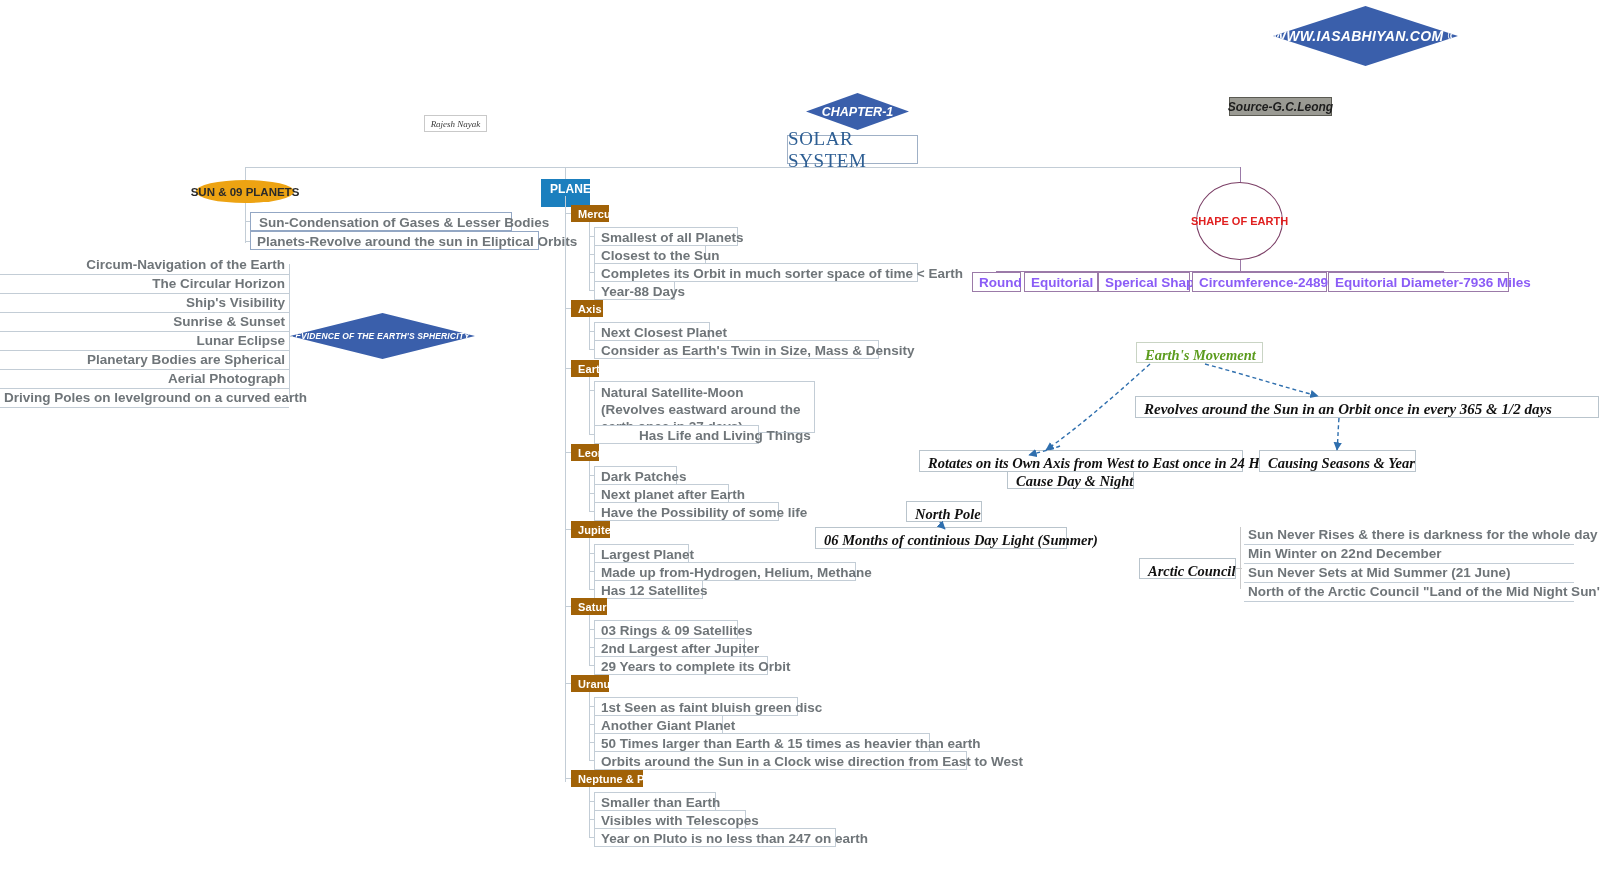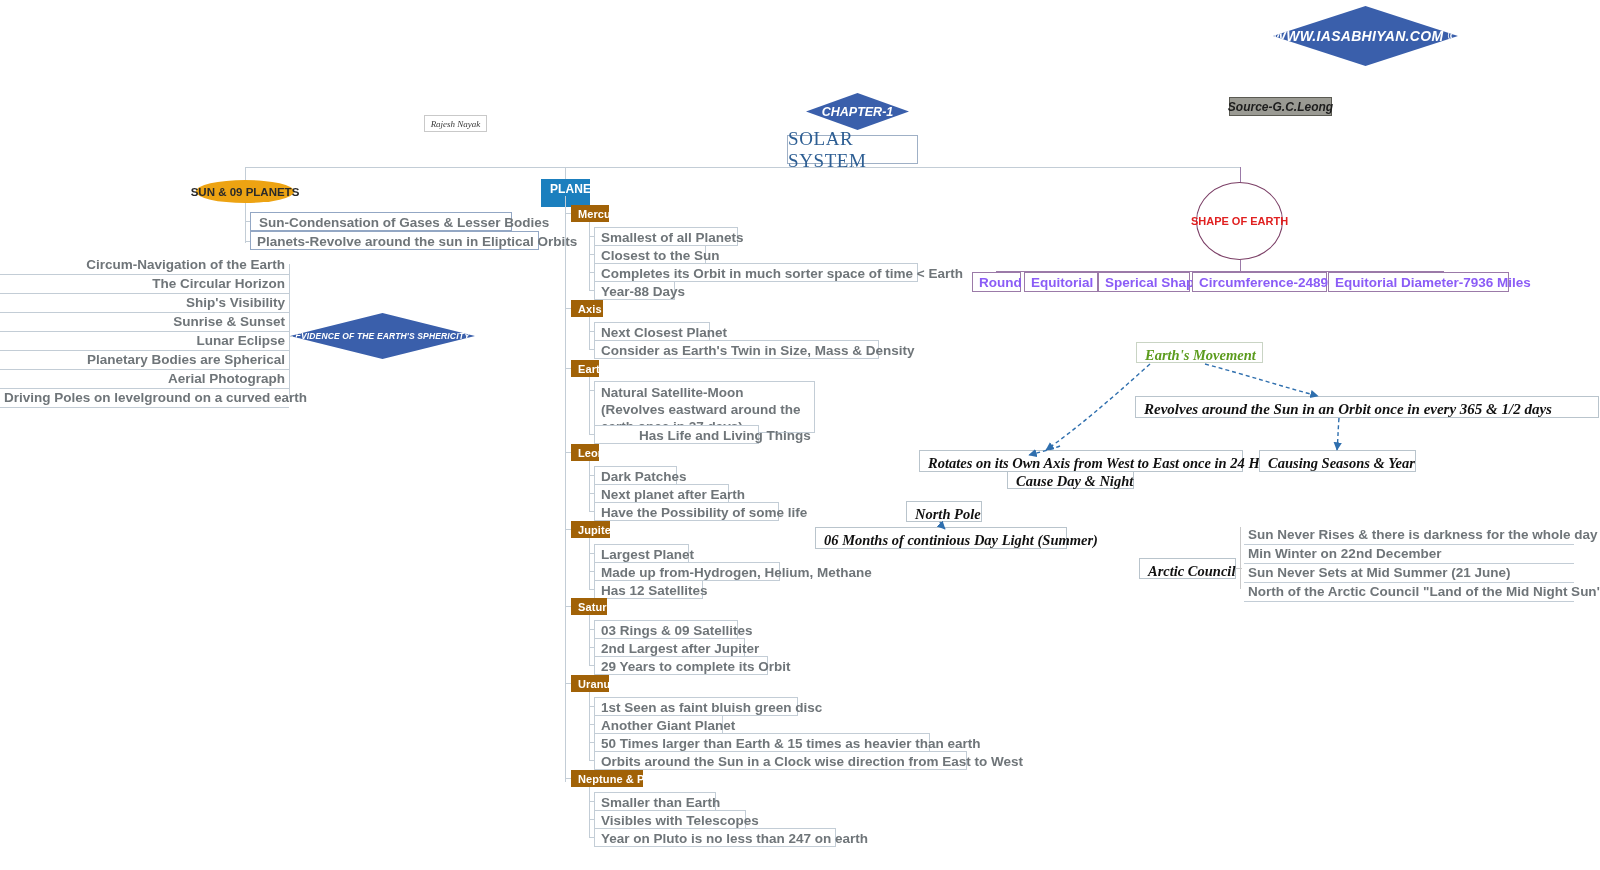--- a/index.html
+++ b/index.html
@@ -205,21 +205,21 @@
       <div class="ln h" style="left:589px;top:493px;width:6px;"></div>
       <div class="abs node" style="left:594px;top:484px;width:135px;height:19px;"><span>Next planet after Earth</span></div>
       <div class="ln h" style="left:589px;top:511px;width:6px;"></div>
       <div class="abs node" style="left:594px;top:502px;width:185px;height:19px;"><span>Have the Possibility of some life</span></div>
       <div class="ln h" style="left:565px;top:529px;width:6px;"></div>
       <div class="abs pill teal" style="left:571px;top:521px;width:39px;height:17px;"><span>Jupiter</span></div>
       <div class="ln v" style="left:589px;top:538px;height:51px;"></div>
       <div class="ln h" style="left:589px;top:553px;width:6px;"></div>
       <div class="abs node" style="left:594px;top:544px;width:95px;height:19px;"><span>Largest Planet</span></div>
       <div class="ln h" style="left:589px;top:571px;width:6px;"></div>
-      <div class="abs node" style="left:594px;top:562px;width:186px;height:19px;"><span>Made up from-Hydrogen, Helium, Methane</span></div>
+      <div class="abs node" style="left:594px;top:562px;width:262px;height:19px;"><span>Made up from-Hydrogen, Helium, Methane</span></div>
       <div class="ln h" style="left:589px;top:589px;width:6px;"></div>
       <div class="abs node" style="left:594px;top:580px;width:109px;height:19px;"><span>Has 12 Satellites</span></div>
       <div class="ln h" style="left:565px;top:606px;width:6px;"></div>
       <div class="abs pill teal" style="left:571px;top:598px;width:36px;height:17px;"><span>Saturn</span></div>
       <div class="ln v" style="left:589px;top:615px;height:50px;"></div>
       <div class="ln h" style="left:589px;top:629px;width:6px;"></div>
       <div class="abs node" style="left:594px;top:620px;width:144px;height:19px;"><span>03 Rings &amp; 09 Satellites</span></div>
       <div class="ln h" style="left:589px;top:647px;width:6px;"></div>
       <div class="abs node" style="left:594px;top:638px;width:151px;height:19px;"><span>2nd Largest after Jupiter</span></div>
       <div class="ln h" style="left:589px;top:665px;width:6px;"></div>

